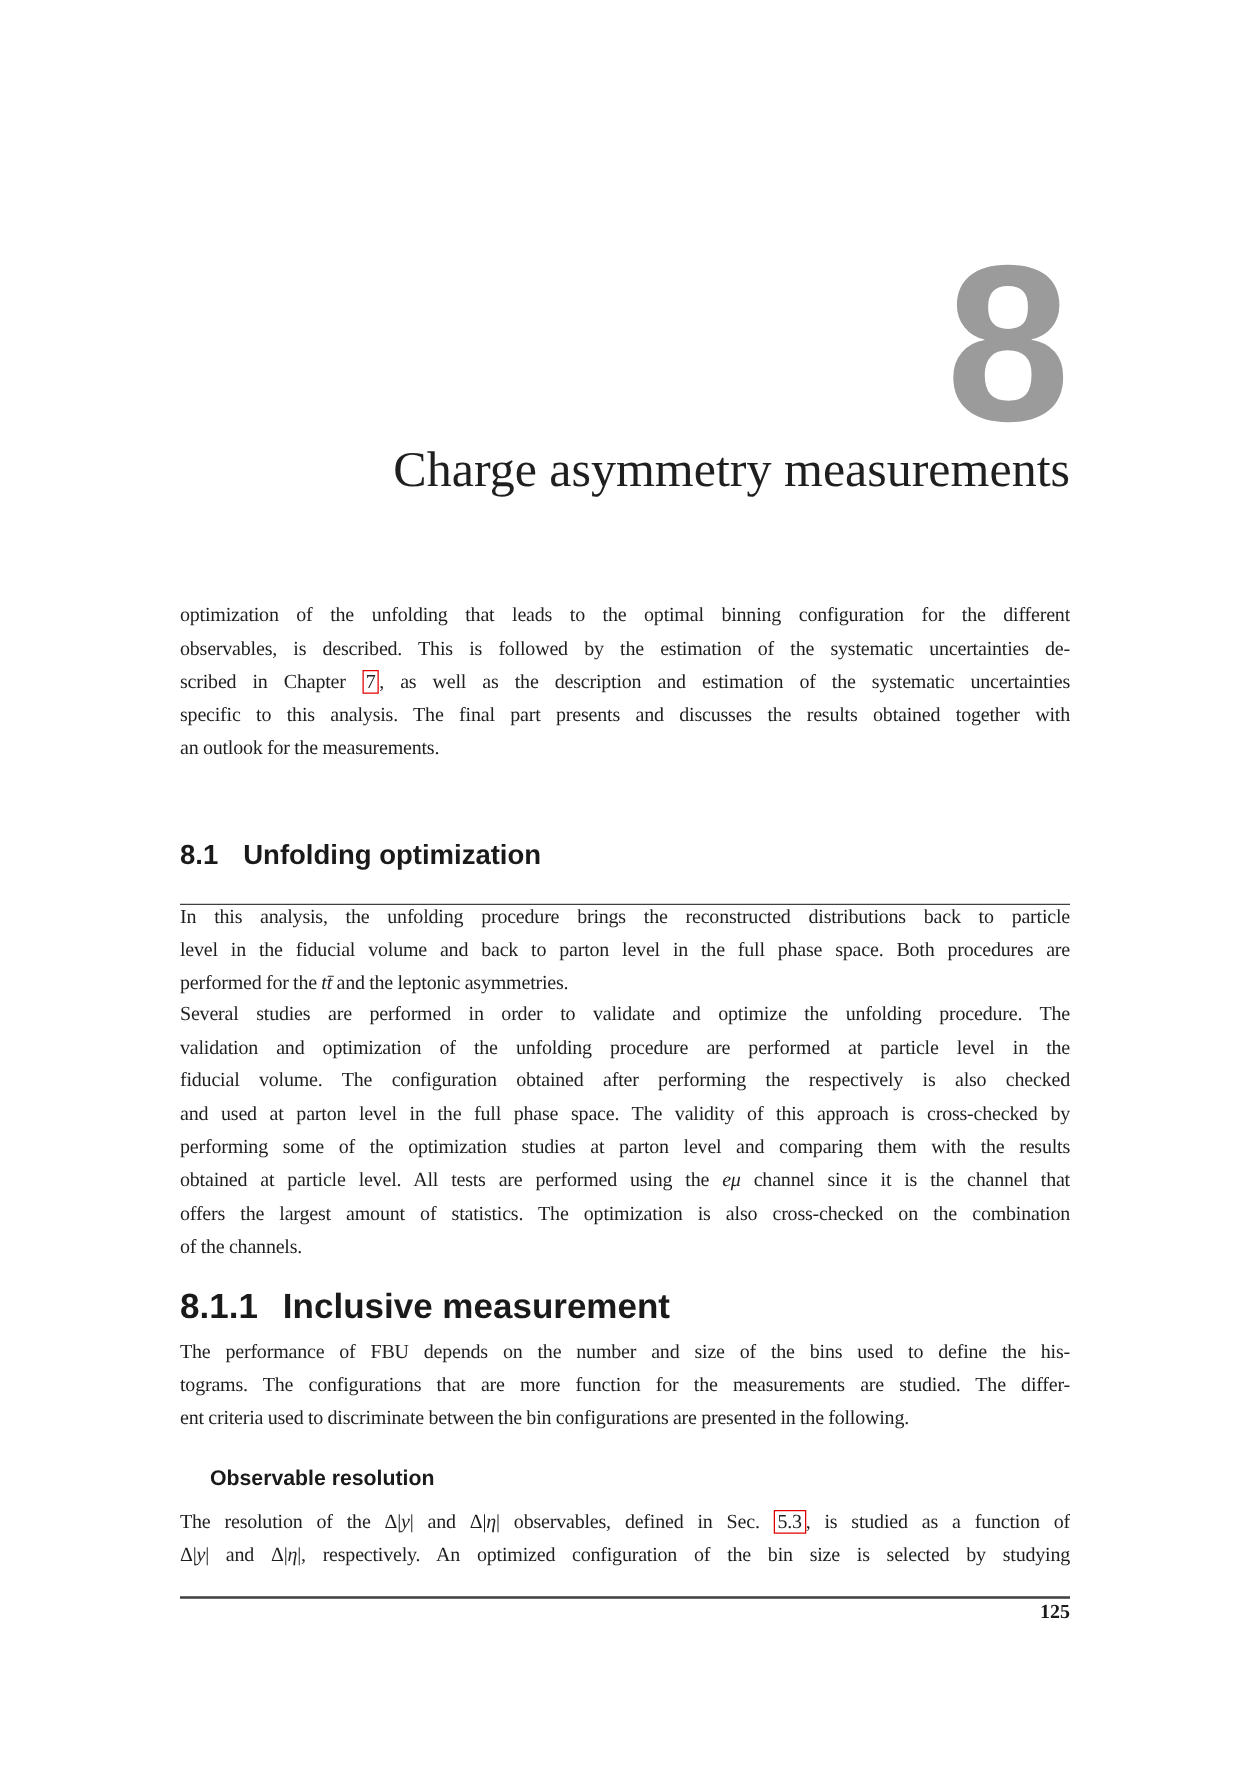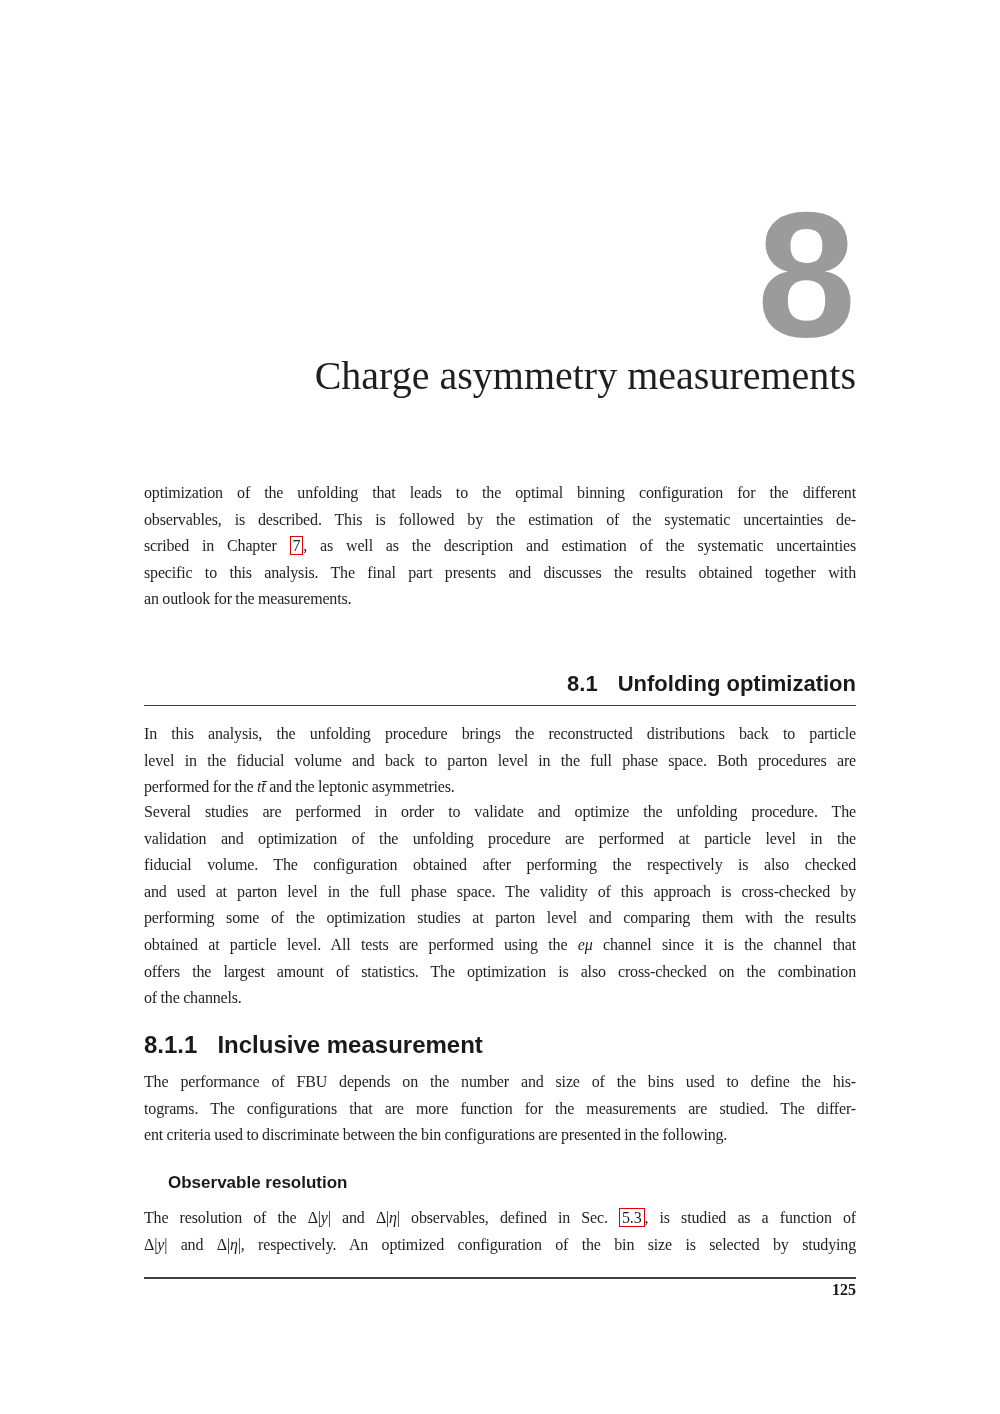--- a/index.html
+++ b/index.html
@@ -58,27 +58,26 @@
     position:absolute;
     left:144px;width:712px;
     font-family:"Liberation Sans", sans-serif;
     font-weight:700;
     color:#1a1a1a;
   }
   .sec .num{display:inline-block;margin-right:20px;}
   .sec.lvl1{
     top:669px;
     font-size:22px;line-height:30px;
-    padding-bottom:6px;
+    padding-bottom:24px;
     border-bottom:1px solid var(--rule,#3f3f3f);
-    text-align:right;
   }
   .sec.lvl2{
     top:1032px;
-    font-size:24px;line-height:26px;
+    font-size:28px;line-height:26px;
   }
   .sec.lvl3{
     top:1172px;
     font-size:17px;line-height:22px;margin-left:24px;
   }
   .footer-rule{
     position:absolute;
     top:1277px;left:144px;width:712px;height:2px;
     background:var(--rule,#3f3f3f);
   }

